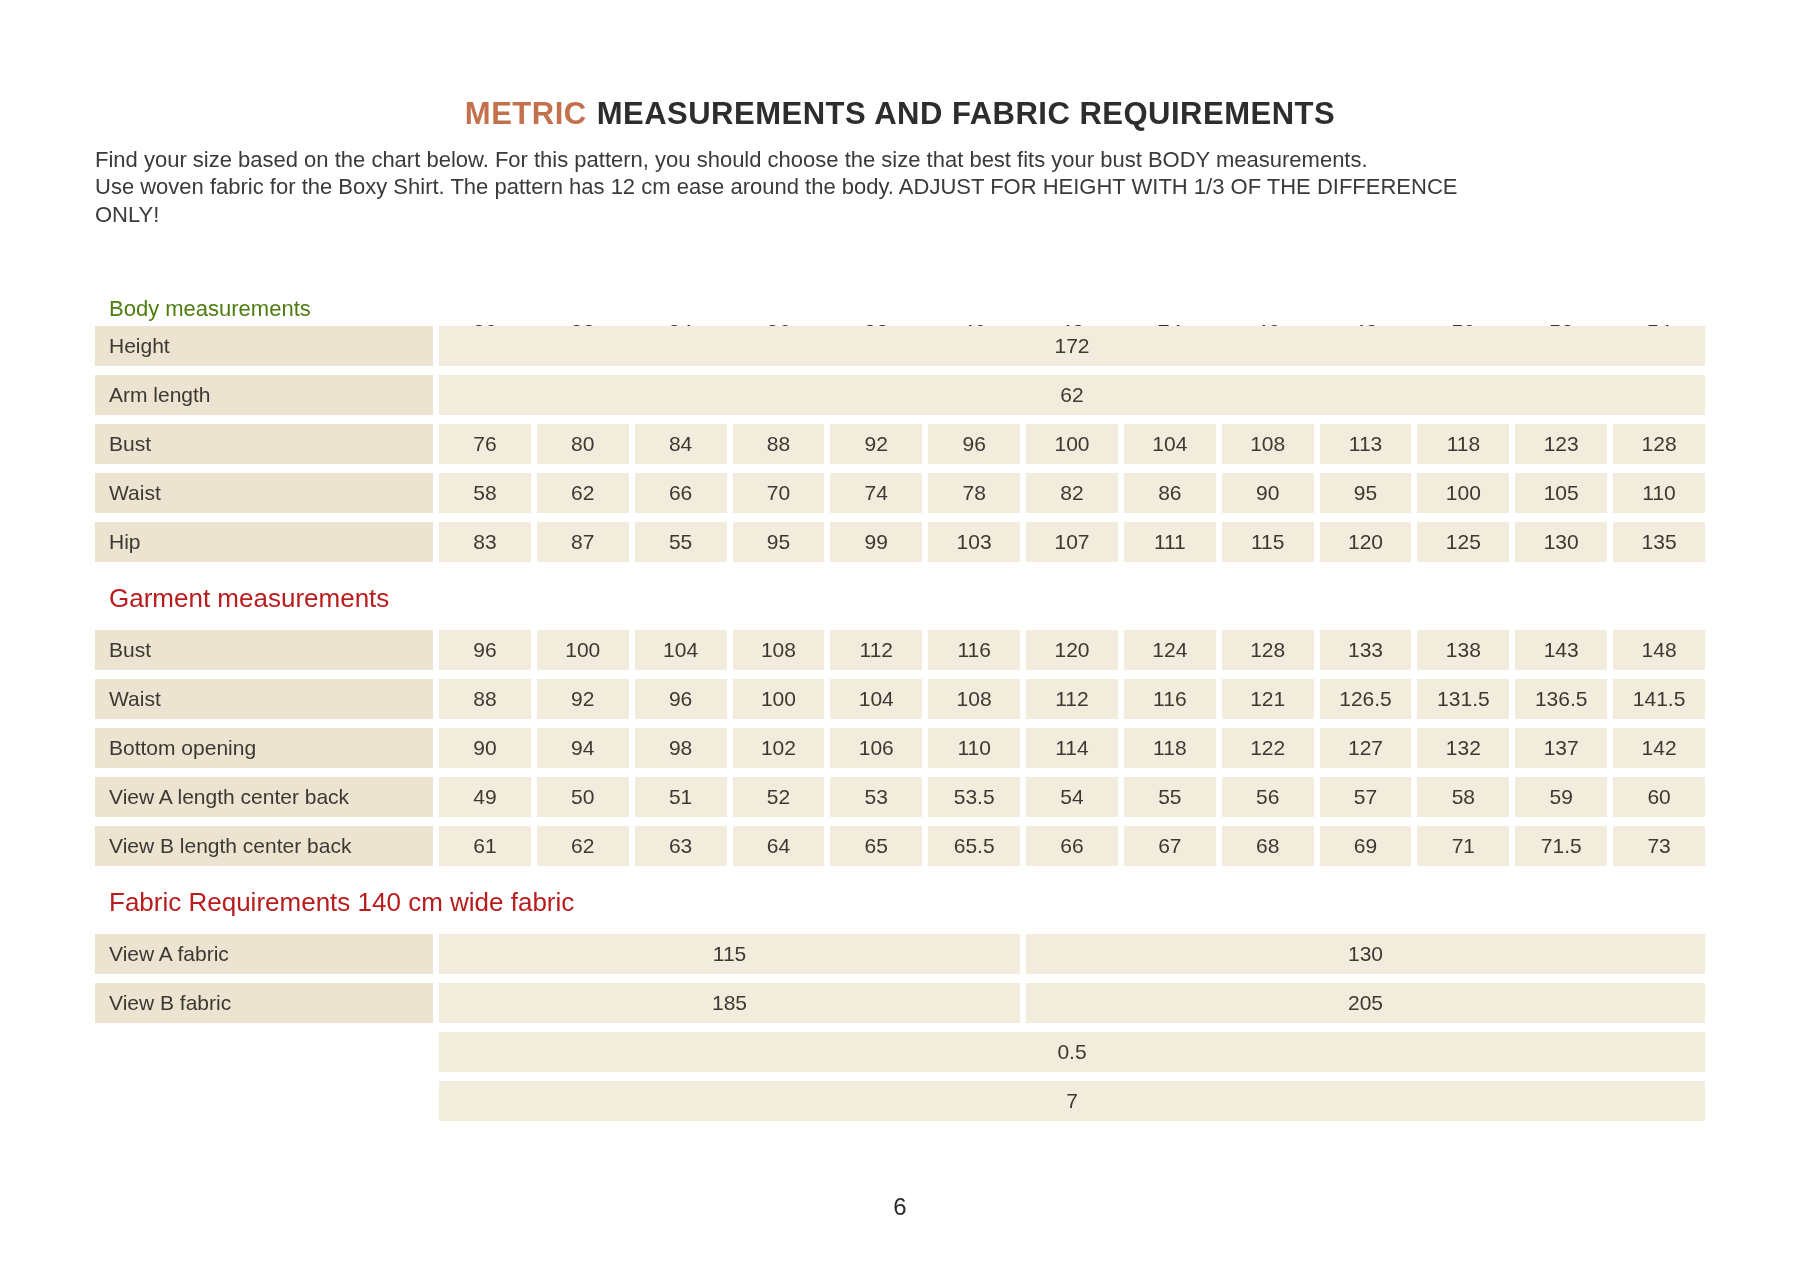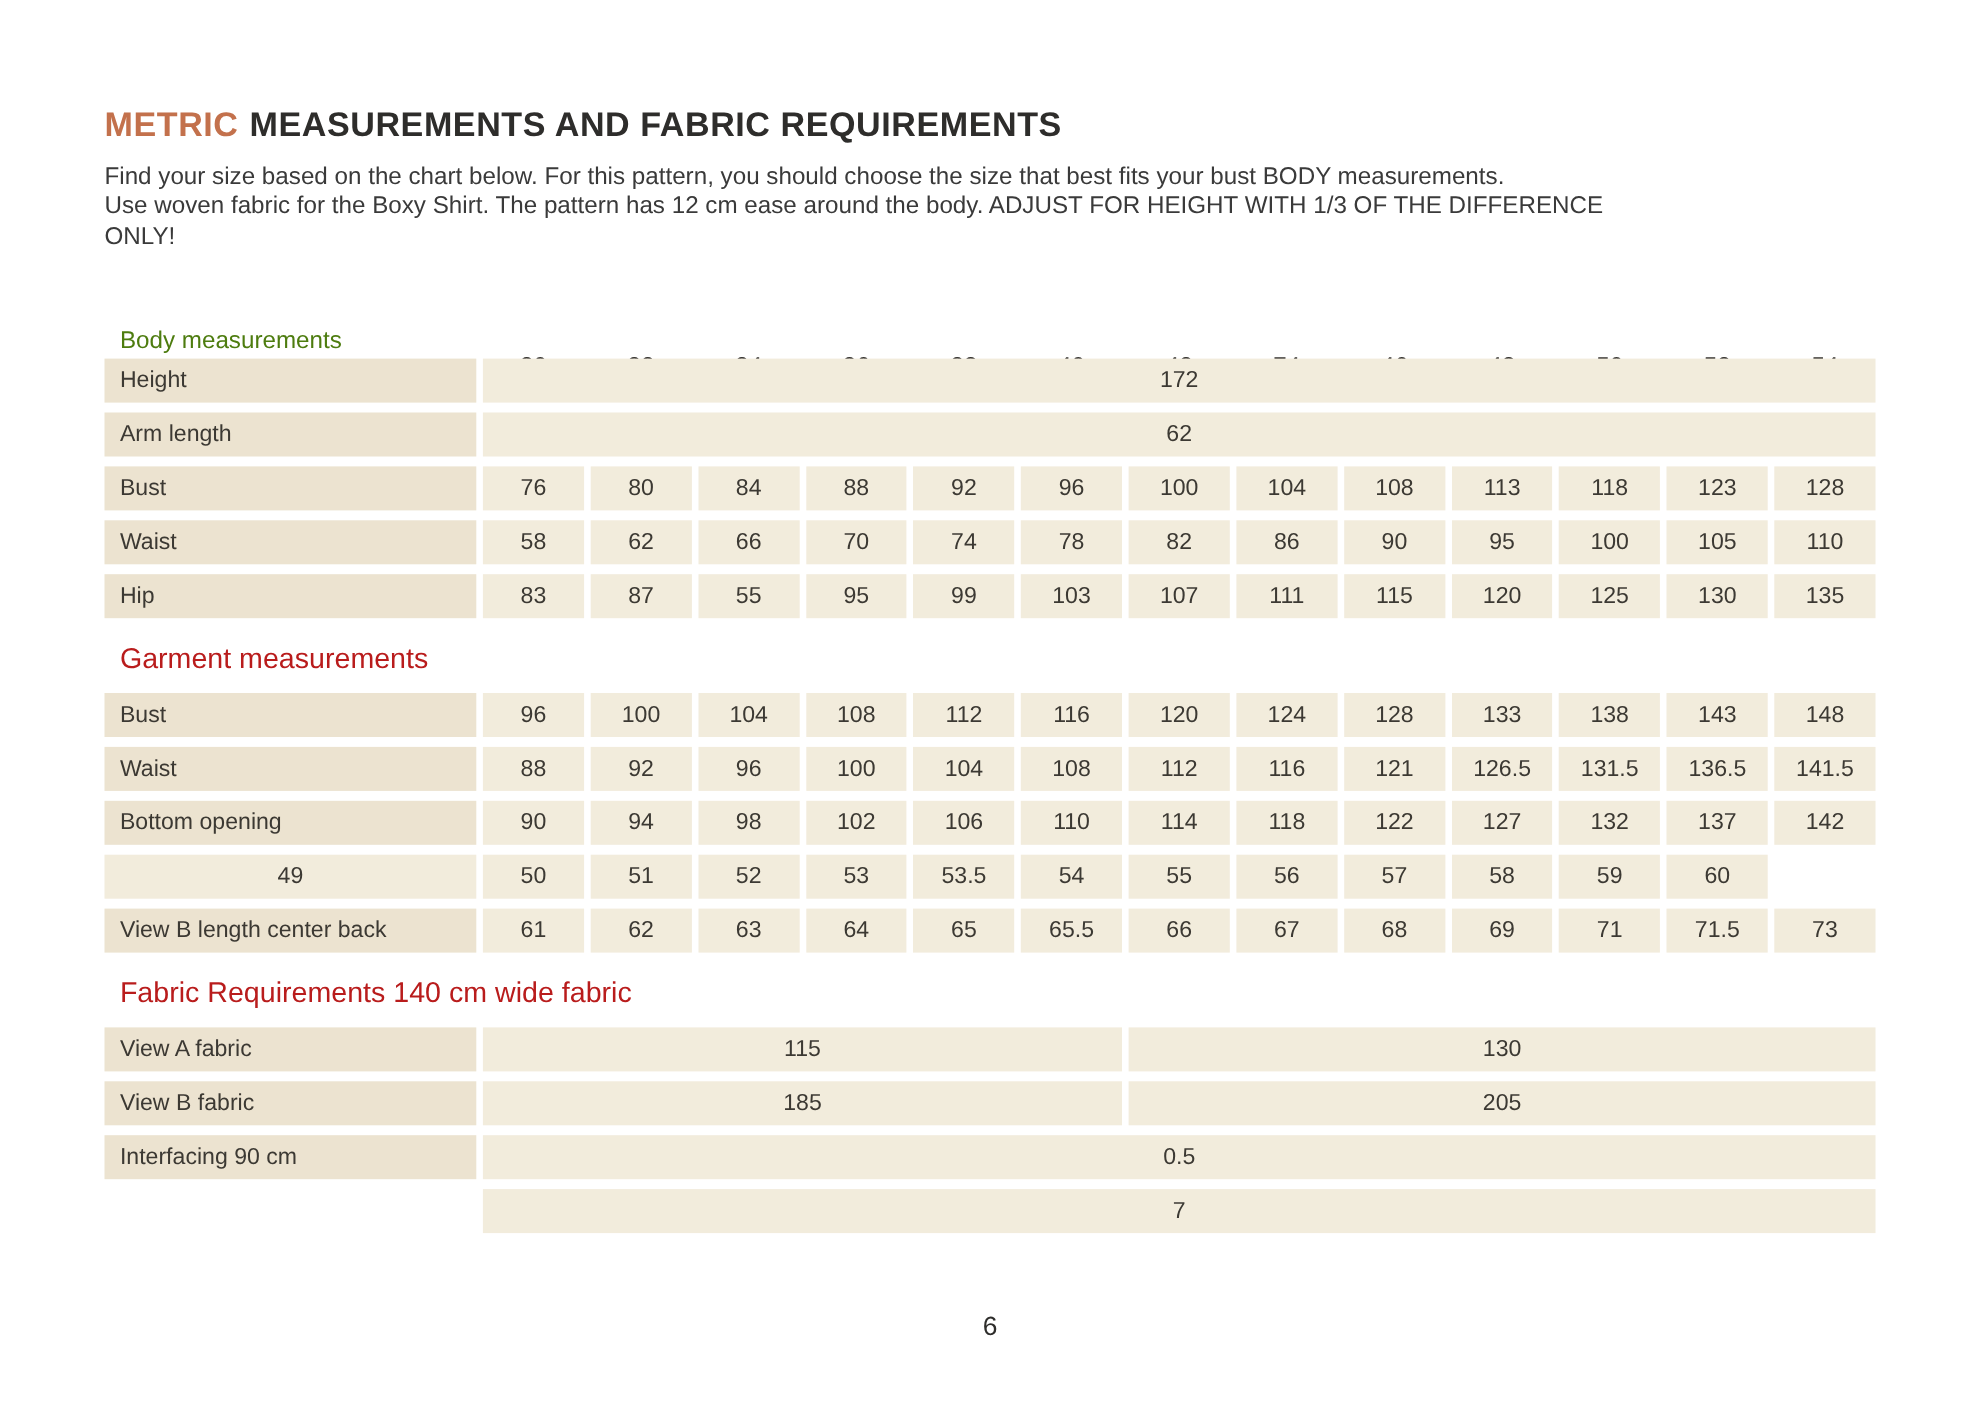--- a/index.html
+++ b/index.html
@@ -16,20 +16,21 @@
     background: #ffffff;
     box-sizing: border-box;
     padding: 96px 95px 0 95px;
   }
   .title {
     margin: 0 0 14px 0;
     font-size: 31px;
     font-weight: bold;
     letter-spacing: 0.5px;
     color: #2e2d2b;
+    text-align: center;
   }
   .title .accent {
     color: var(--accent, #c3714c);
     margin-right: 10px;
   }
   .intro {
     margin: 0 0 44px 0;
     font-size: 22px;
     line-height: 1.24;
     white-space: pre-line;
@@ -217,20 +218,21 @@
         <div class="cell data-cell">110</div>
         <div class="cell data-cell">114</div>
         <div class="cell data-cell">118</div>
         <div class="cell data-cell">122</div>
         <div class="cell data-cell">127</div>
         <div class="cell data-cell">132</div>
         <div class="cell data-cell">137</div>
         <div class="cell data-cell">142</div>
       </div>
       <div class="row">
+        <div class="cell label-cell">View A length center back</div>
         <div class="cell data-cell">49</div>
         <div class="cell data-cell">50</div>
         <div class="cell data-cell">51</div>
         <div class="cell data-cell">52</div>
         <div class="cell data-cell">53</div>
         <div class="cell data-cell">53.5</div>
         <div class="cell data-cell">54</div>
         <div class="cell data-cell">55</div>
         <div class="cell data-cell">56</div>
         <div class="cell data-cell">57</div>
@@ -259,21 +261,20 @@
         <div class="cell label-cell">View A fabric</div>
         <div class="cell data-cell span-left">115</div>
         <div class="cell data-cell span-right">130</div>
       </div>
       <div class="row">
         <div class="cell label-cell">View B fabric</div>
         <div class="cell data-cell span-left">185</div>
         <div class="cell data-cell span-right">205</div>
       </div>
       <div class="row">
-        <div class="cell label-cell">Interfacing 90 cm</div>
         <div class="cell data-cell span-all">0.5</div>
       </div>
       <div class="row">
         <div class="cell data-cell span-all">7</div>
       </div>
     </div>
   <div class="pagenum">6</div>
 </div>
 
 </body></html>

